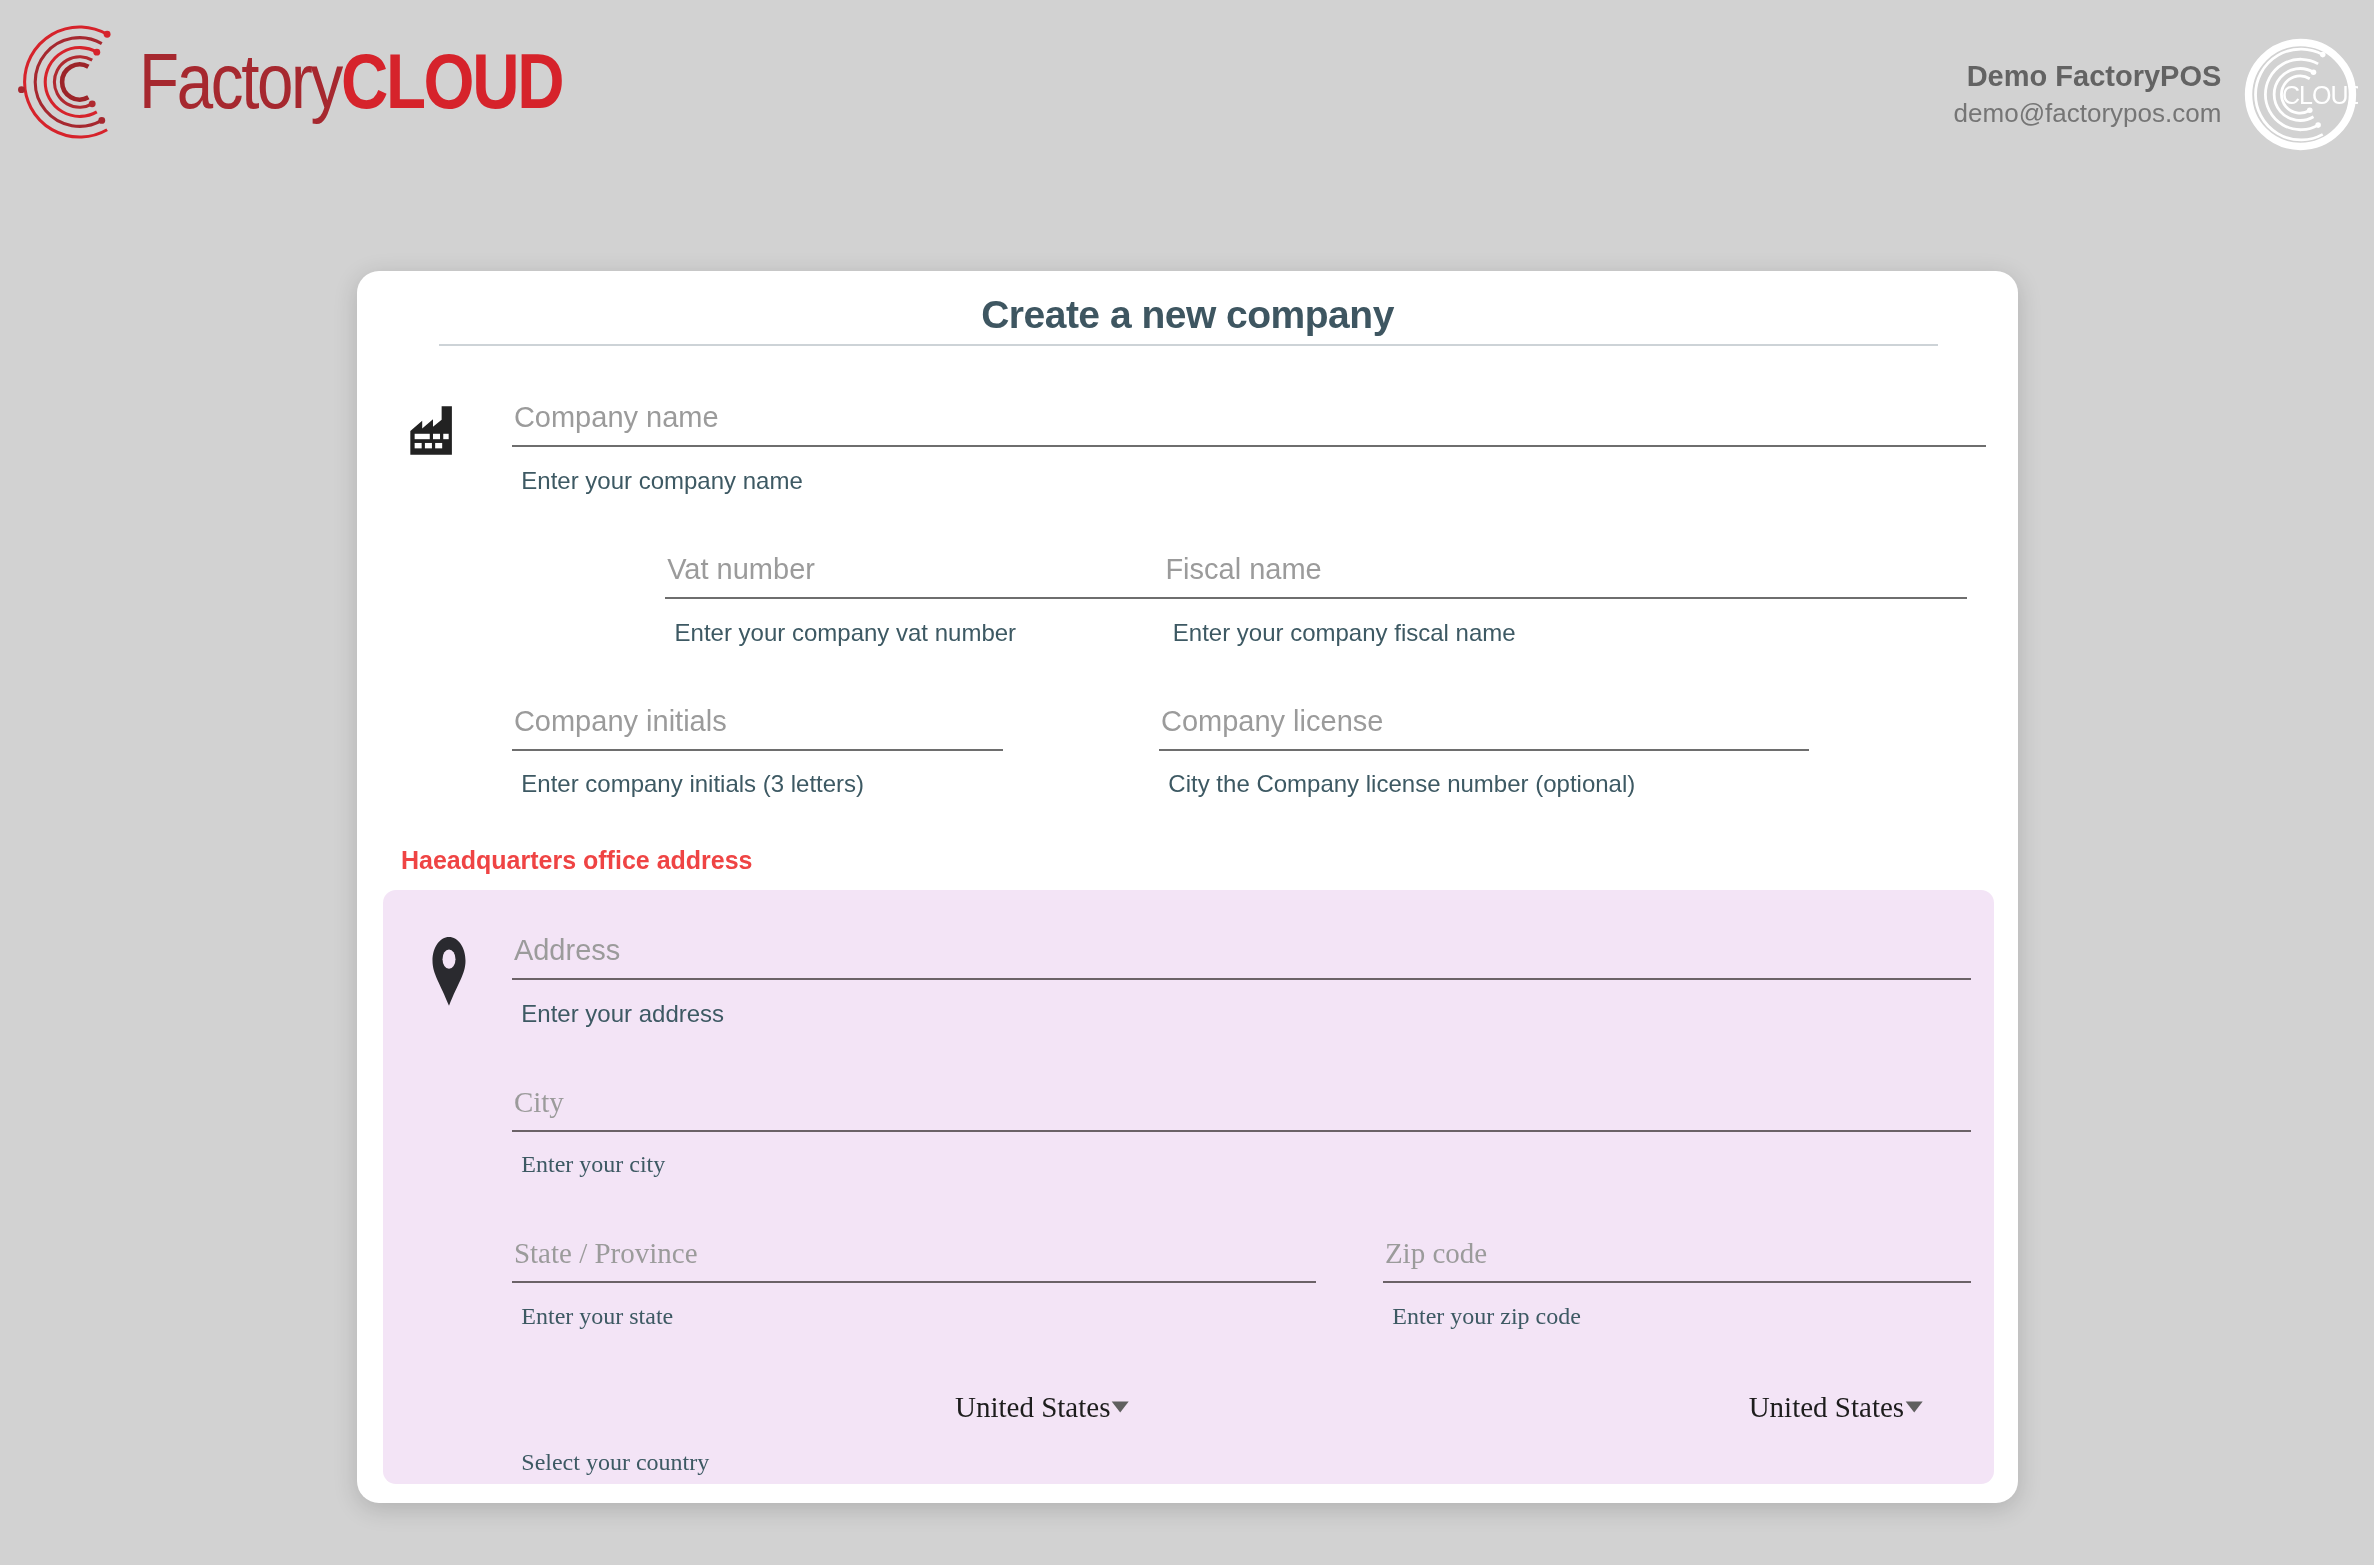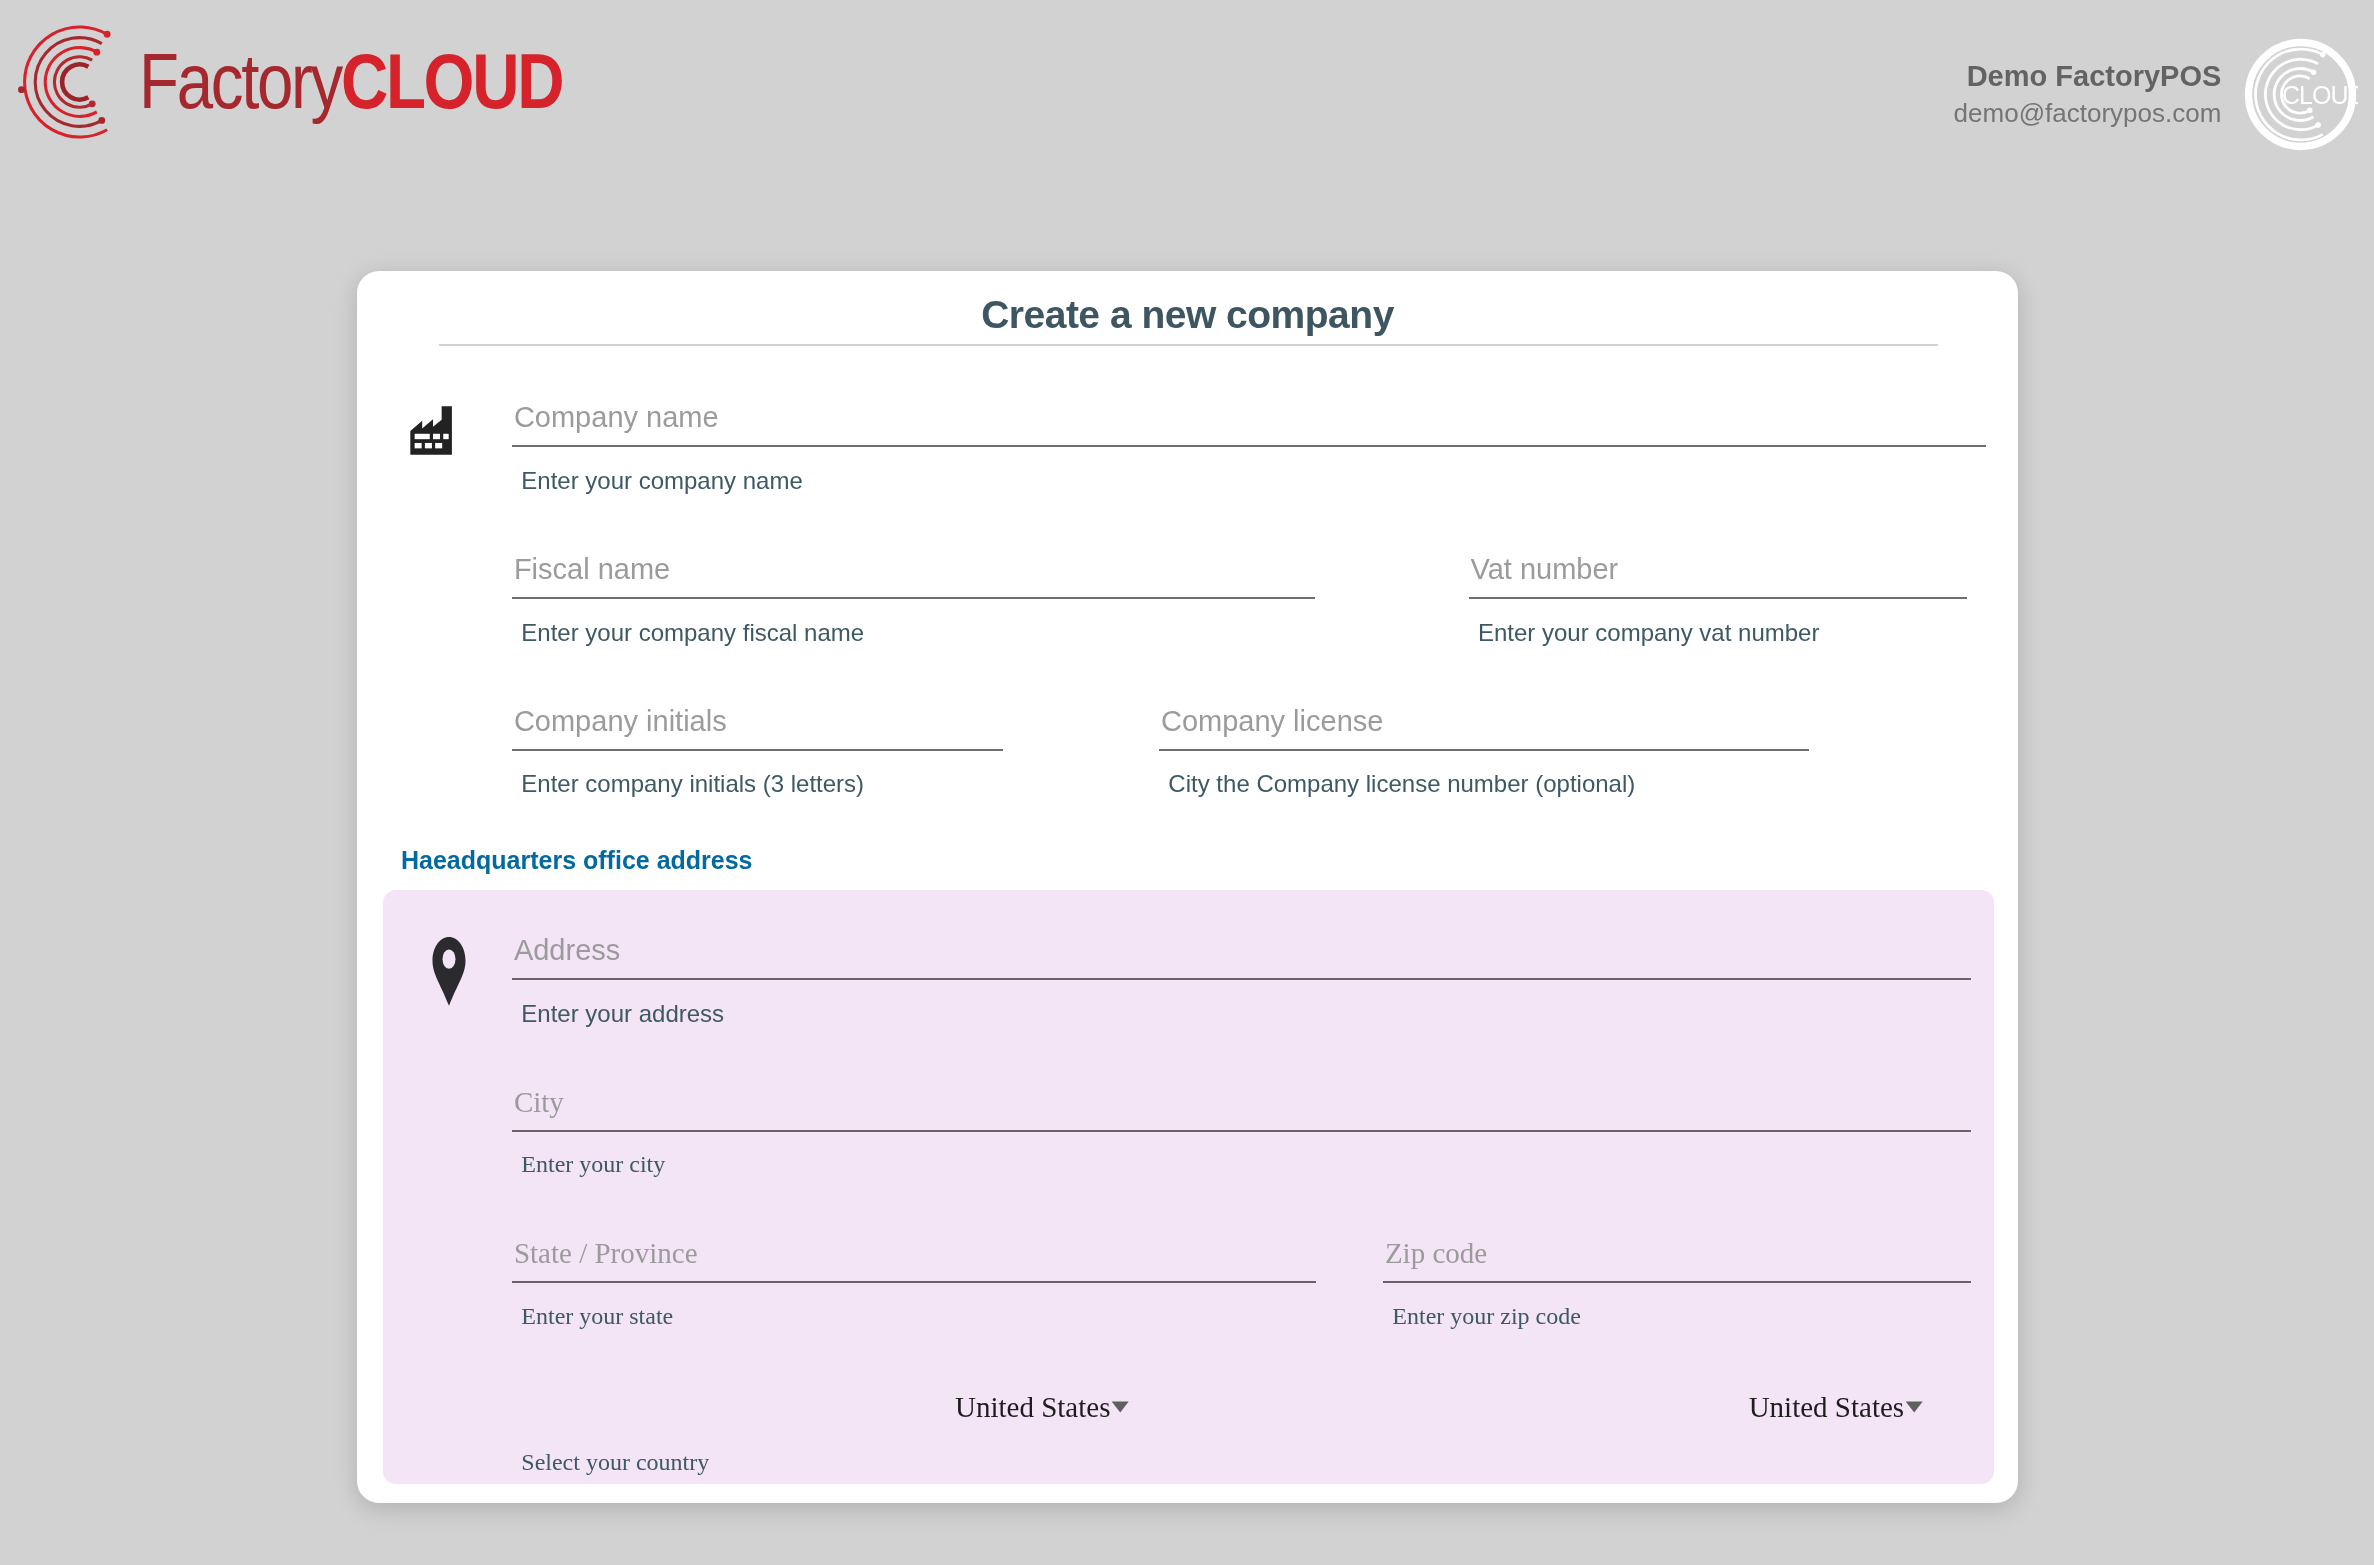--- a/index.html
+++ b/index.html
@@ -54,21 +54,21 @@
   .field input::placeholder { color:#9b9b9b; opacity:1; }
   .helper { margin-top:18.6px; padding-left:9.3px; font-size:24px; line-height:29px; color:#3d5963; }
 
   .w-fiscal { width:54.5%; }
   .w-vat    { width:33.8%; margin-left:10.4%; }
   .w-init   { width:33.3%; }
   .w-lic    { width:44.1%; margin-left:10.6%; }
   .w-state  { width:55.1%; }
   .w-zip    { width:40.3%; margin-left:4.6%; }
 
-  .section-label { margin:48px 0 15px 44px; font-size:25px; font-weight:700; color:#0369a1; }
+  .section-label { margin:48px 0 15px 44px; font-size:25px; font-weight:700; color:#ef4444; }
 
   
   .panel {
     margin:0 24px 0 26px; background:#f3e4f6; border-radius:13px;
     padding:44px 23px 7.4px 39px; box-sizing:border-box;
   }
   .panel .icon-col { flex:0 0 90px; }
   .pin-icon { width:50px; height:74px; display:block; margin-left:1.9px; }
   .panel .indent { margin-left:90px;font-family:Liberation Serif, serif; }
   .panel input { border-bottom-color:#6b6267; }
@@ -142,27 +142,27 @@
           <rect x="54" y="74" width="13" height="10" fill="#ffffff"></rect>
         </svg>
       </div>
       <div class="field grow">
         <input type="text" placeholder="Company name" style="">
         <div class="helper">Enter your company name</div>
       </div>
     </div>
 
     <div class="row indent">
+      <div class="field w-vat">
+        <input type="text" placeholder="Vat number" style="">
+        <div class="helper">Enter your company vat number</div>
+      </div>
       <div class="field w-fiscal">
         <input type="text" placeholder="Fiscal name" style="">
         <div class="helper">Enter your company fiscal name</div>
-      </div>
-      <div class="field w-vat">
-        <input type="text" placeholder="Vat number" style="">
-        <div class="helper">Enter your company vat number</div>
       </div>
     </div>
 
     <div class="row indent">
       <div class="field w-init">
         <input type="text" placeholder="Company initials" style="">
         <div class="helper">Enter company initials (3 letters)</div>
       </div>
       <div class="field w-lic">
         <input type="text" placeholder="Company license" style="">

